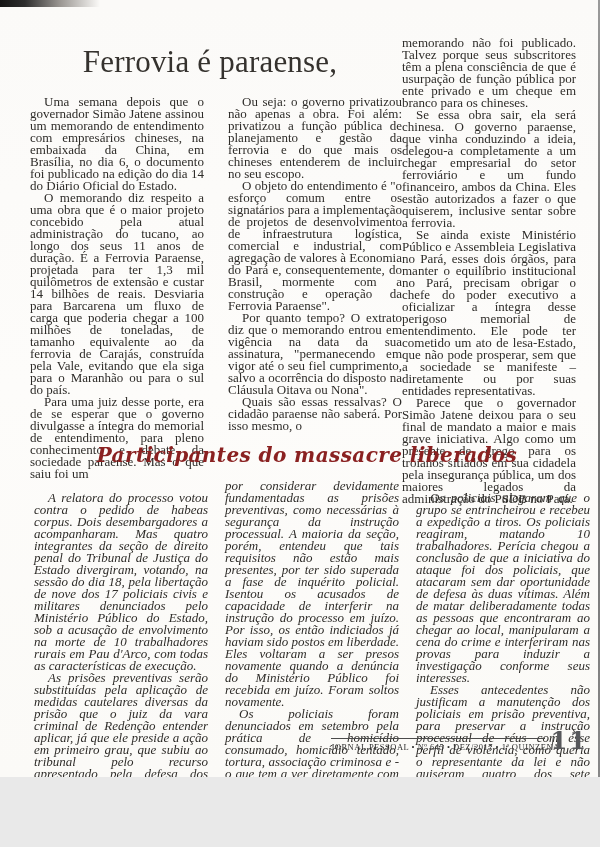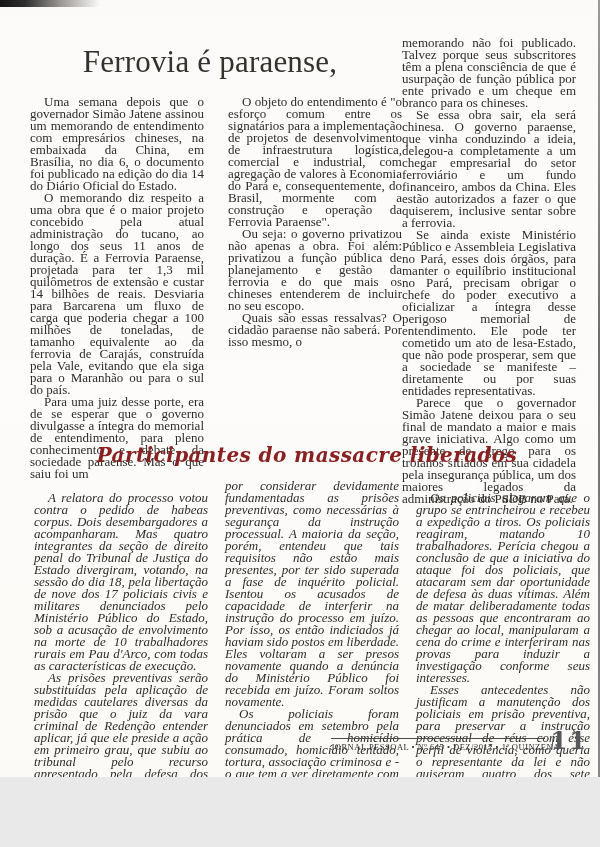--- a/index.html
+++ b/index.html
@@ -86,22 +86,23 @@
       <h1>
         <span>Ferrovia é paraense,</span>
       </h1>
       <div class="cols2">
         <div class="col">
             <p>Uma semana depois que o governador Simão Jatene assinou um memorando de entendimento com empresários chineses, na embaixada da China, em Brasília, no dia 6, o documento foi publicado na edição do dia 14 do Diário Oficial do Estado.</p>
             <p>O memorando diz respeito a uma obra que é o maior projeto concebido pela atual administração do tucano, ao longo dos seus 11 anos de duração. É a Ferrovia Paraense, projetada para ter 1,3 mil quilômetros de extensão e custar 14 bilhões de reais. Desviaria para Barcarena um fluxo de carga que poderia chegar a 100 milhões de toneladas, de tamanho equivalente ao da ferrovia de Carajás, construída pela Vale, evitando que ela siga para o Maranhão ou para o sul do país.</p>
             <p>Para uma juiz desse porte, era de se esperar que o governo divulgasse a íntegra do memorial de entendimento, para pleno conhecimento e debate da sociedade paraense. Mas o que saiu foi um</p>
           </div>
         <div class="col">
+            <p>Ou seja: o governo privatizou não apenas a obra. Foi além: privatizou a função pública de planejamento e gestão da ferrovia e do que mais os chineses entenderem de incluir no seu escopo.</p>
             <p>O objeto do entendimento é "o esforço comum entre os signatários para a implementação de projetos de desenvolvimento de infraestrutura logística, comercial e industrial, com agregação de valores à Economia do Pará e, consequentemente, do Brasil, mormente com a construção e operação da Ferrovia Paraense".</p>
-            <p>Ou seja: o governo privatizou não apenas a obra. Foi além: privatizou a função pública de planejamento e gestão da ferrovia e do que mais os chineses entenderem de incluir no seu escopo.</p>
+            <p>Por quanto tempo? O extrato diz que o memorando entrou em vigência na data da sua assinatura, "permanecendo em vigor até o seu fiel cumprimento, salvo a ocorrência do disposto na Cláusula Oitava ou Nona".</p>
             <p>Quais são essas ressalvas? O cidadão paraense não saberá. Por isso mesmo, o</p>
           </div>
       </div>
     </div>
     <div class="col col3-top">
         <p class="cont">memorando não foi publicado. Talvez porque seus subscritores têm a plena consciência de que é usurpação de função pública por ente privado e um cheque em branco para os chineses.</p>
         <p>Se essa obra sair, ela será chinesa. O governo paraense, que vinha conduzindo a ideia, delegou-a completamente a um chegar empresarial do setor ferroviário e um fundo financeiro, ambos da China. Eles estão autorizados a fazer o que quiserem, inclusive sentar sobre a ferrovia.</p>
         <p>Se ainda existe Ministério Público e Assembleia Legislativa no Pará, esses dois órgãos, para manter o equilíbrio institucional no Pará, precisam obrigar o chefe do poder executivo a oficializar a íntegra desse perigoso memorial de entendimento. Ele pode ter cometido um ato de lesa-Estado, que não pode prosperar, sem que a sociedade se manifeste – diretamente ou por suas entidades representativas.</p>
         <p>Parece que o governador Simão Jatene deixou para o seu final de mandato a maior e mais grave iniciativa. Algo como um presente de grego para os troianos sitiados em sua cidadela pela insegurança pública, um dos maiores legados da administração do PSDB no Pará.</p>
       </div>

